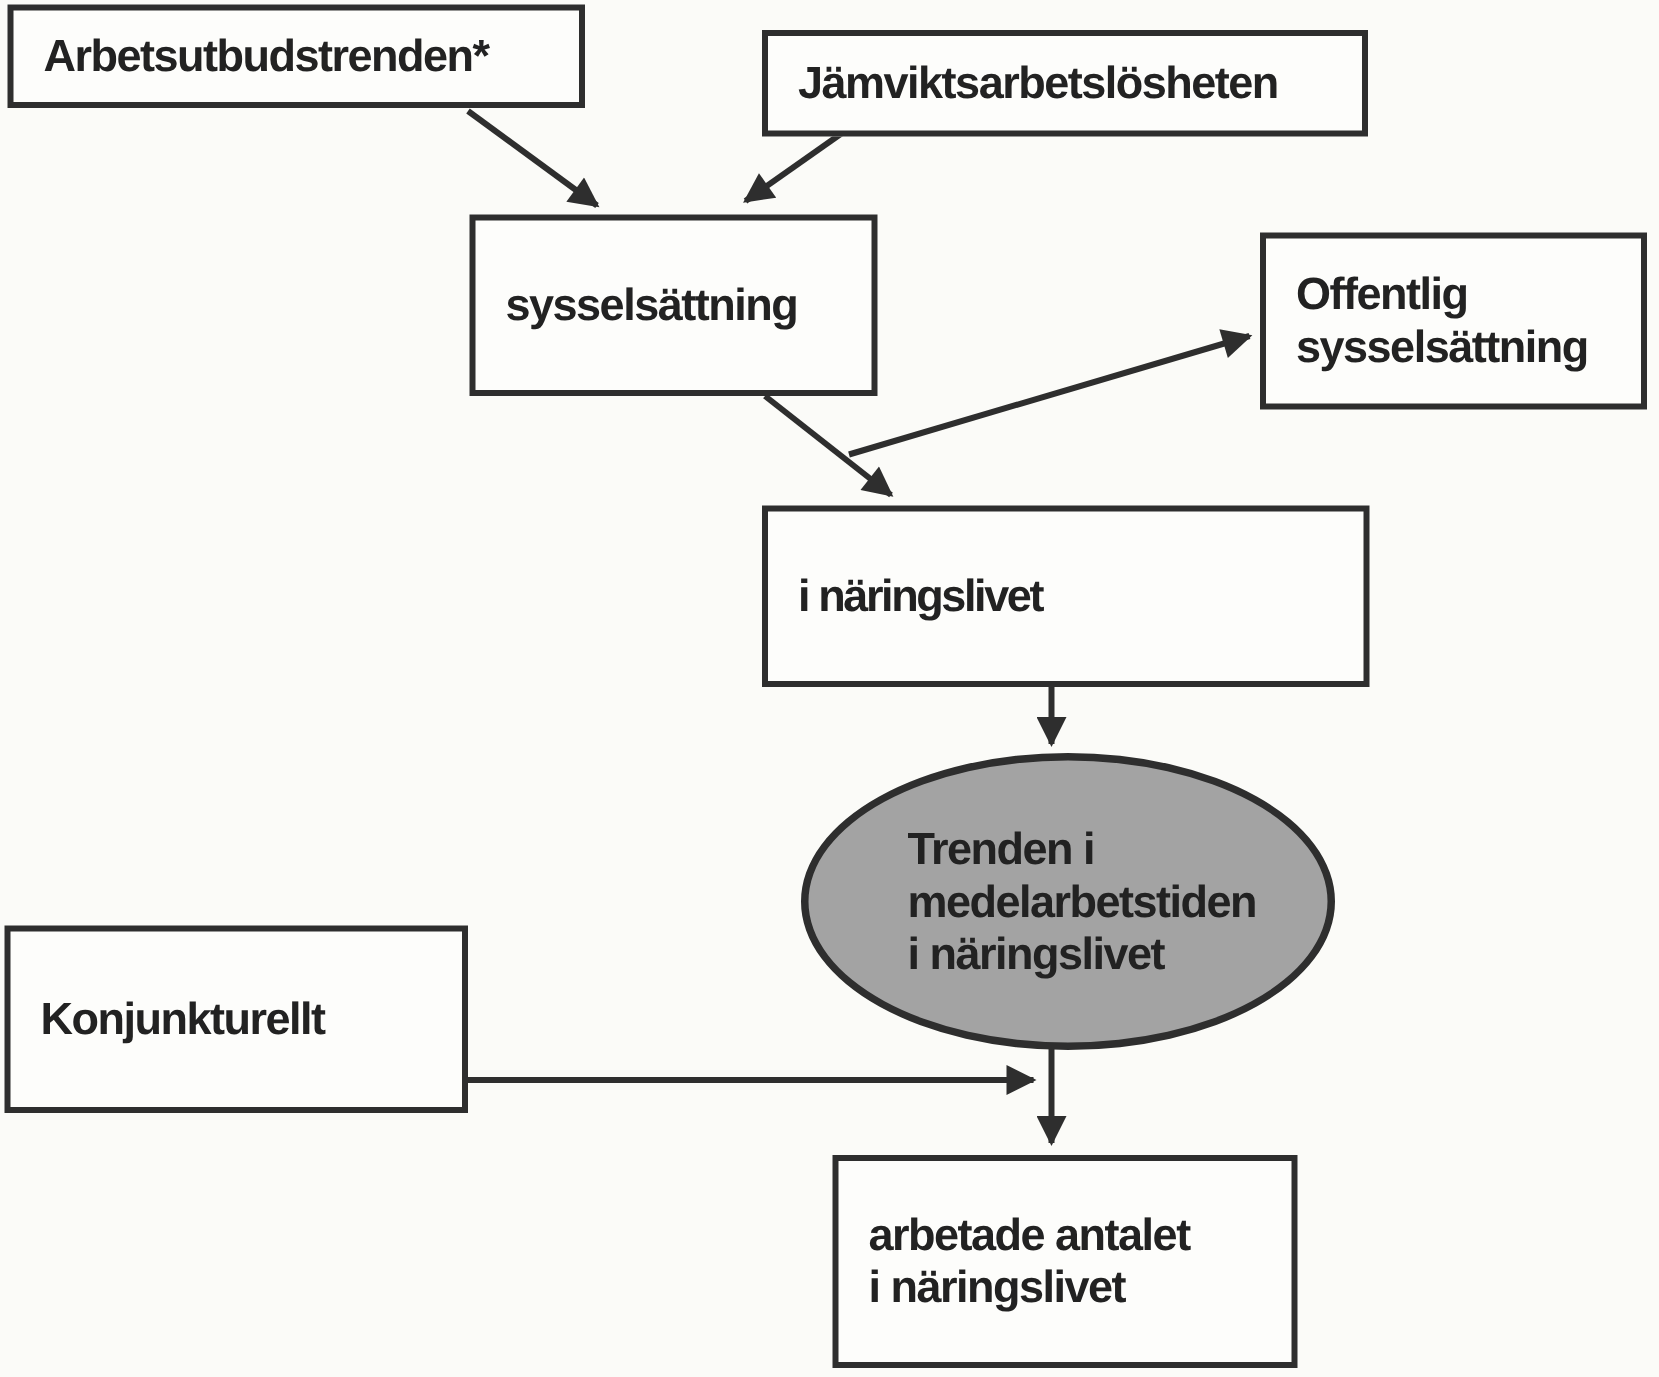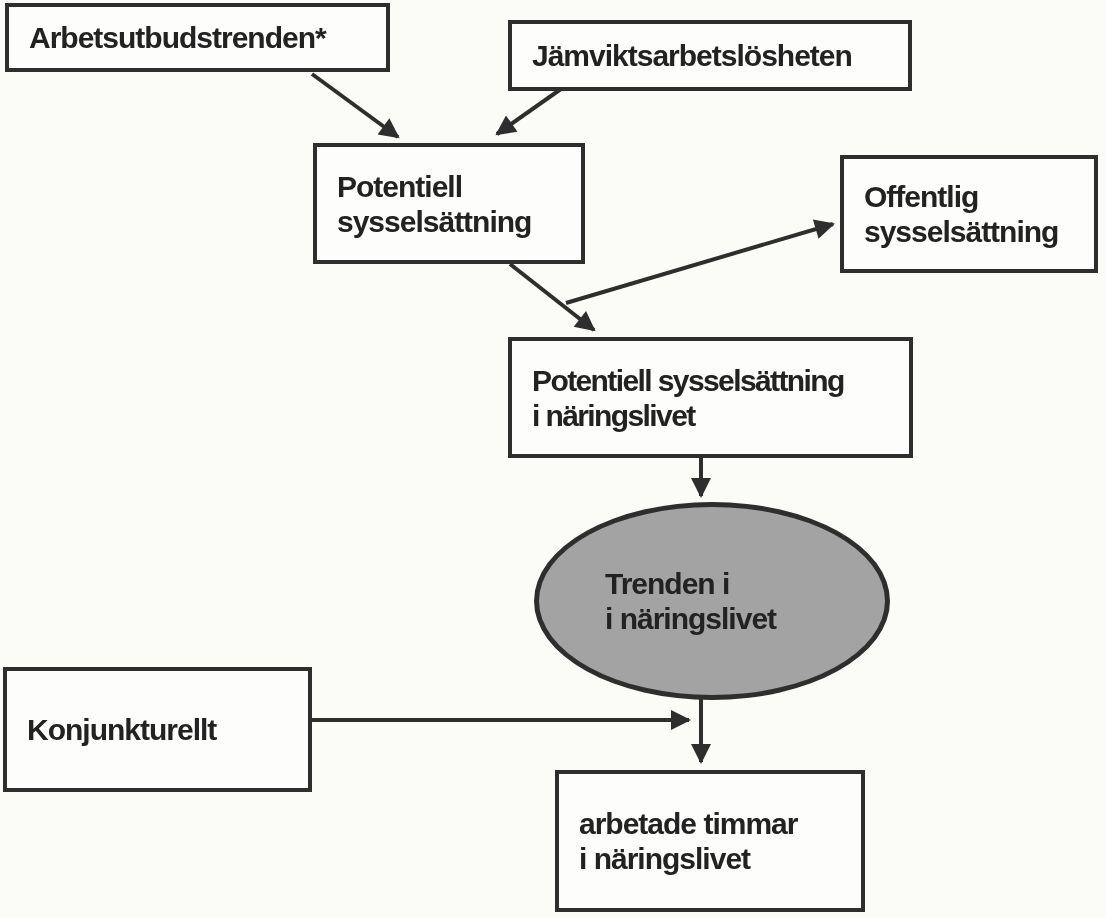--- a/index.html
+++ b/index.html
@@ -34,21 +34,21 @@
     padding-left: 66px;
   }
   .tight { letter-spacing: -1.6px; }
   
   #n-arbetsutbudstrenden        { left: 5px;   top: 3px;   width: 385px; height: 69px;  }
   #n-jamviktsarbetslosheten     { left: 508px; top: 20px;   width: 404px; height: 71px;  }
   #n-potentiell-sysselsattning  { left: 313px; top: 143px; width: 272px; height: 121px; }
   #n-offentlig-sysselsattning   { left: 840px; top: 155px; width: 258px; height: 118px; }
   #n-potentiell-naringslivet    { left: 508px; top: 337px; width: 405px; height: 121px; }
   #n-trenden-medelarbetstiden   { left: 534px; top: 502px; width: 356px; height: 198px; }
-  #n-konjunkturellt             { left: 3px;   top: 667px; width: 309px; height: 125px; }
+  #n-konjunkturellt             { left: 3px;   top: 617px; width: 309px; height: 125px; }
   #n-trenden-antalet            { left: 555px; top: 770px; width: 310px; height: 142px; }
 </style>
 </head>
 <body>
 
 <div class="stage">
 
   <svg class="edges" viewBox="0 0 1106 918" xmlns="http://www.w3.org/2000/svg">
     <defs>
       <marker id="ah" viewBox="0 0 10 10" refX="9" refY="5" markerWidth="6" markerHeight="5" orient="auto">
@@ -73,41 +73,40 @@
 
   <div class="node" id="n-arbetsutbudstrenden">
     <div class="line">Arbetsutbudstrenden*</div>
   </div>
 
   <div class="node" id="n-jamviktsarbetslosheten">
     <div class="line">Jämviktsarbetslösheten</div>
   </div>
 
   <div class="node" id="n-potentiell-sysselsattning">
-    <div class="line">Potentiell</div>
     <div class="line">sysselsättning</div>
   </div>
 
   <div class="node" id="n-offentlig-sysselsattning">
     <div class="line">Offentlig</div>
     <div class="line">sysselsättning</div>
   </div>
 
   <div class="node tight" id="n-potentiell-naringslivet">
-    <div class="line">Potentiell sysselsättning</div>
     <div class="line">i näringslivet</div>
   </div>
 
   <div class="node ellipse" id="n-trenden-medelarbetstiden">
     <div class="line">Trenden i</div>
+    <div class="line">medelarbetstiden</div>
     <div class="line">i näringslivet</div>
   </div>
 
   <div class="node" id="n-konjunkturellt">
     <div class="line">Konjunkturellt</div>
   </div>
 
   <div class="node" id="n-trenden-antalet">
-    <div class="line">arbetade timmar</div>
+    <div class="line">arbetade antalet</div>
     <div class="line">i näringslivet</div>
   </div>
 
 </div>
 
 </body></html>

